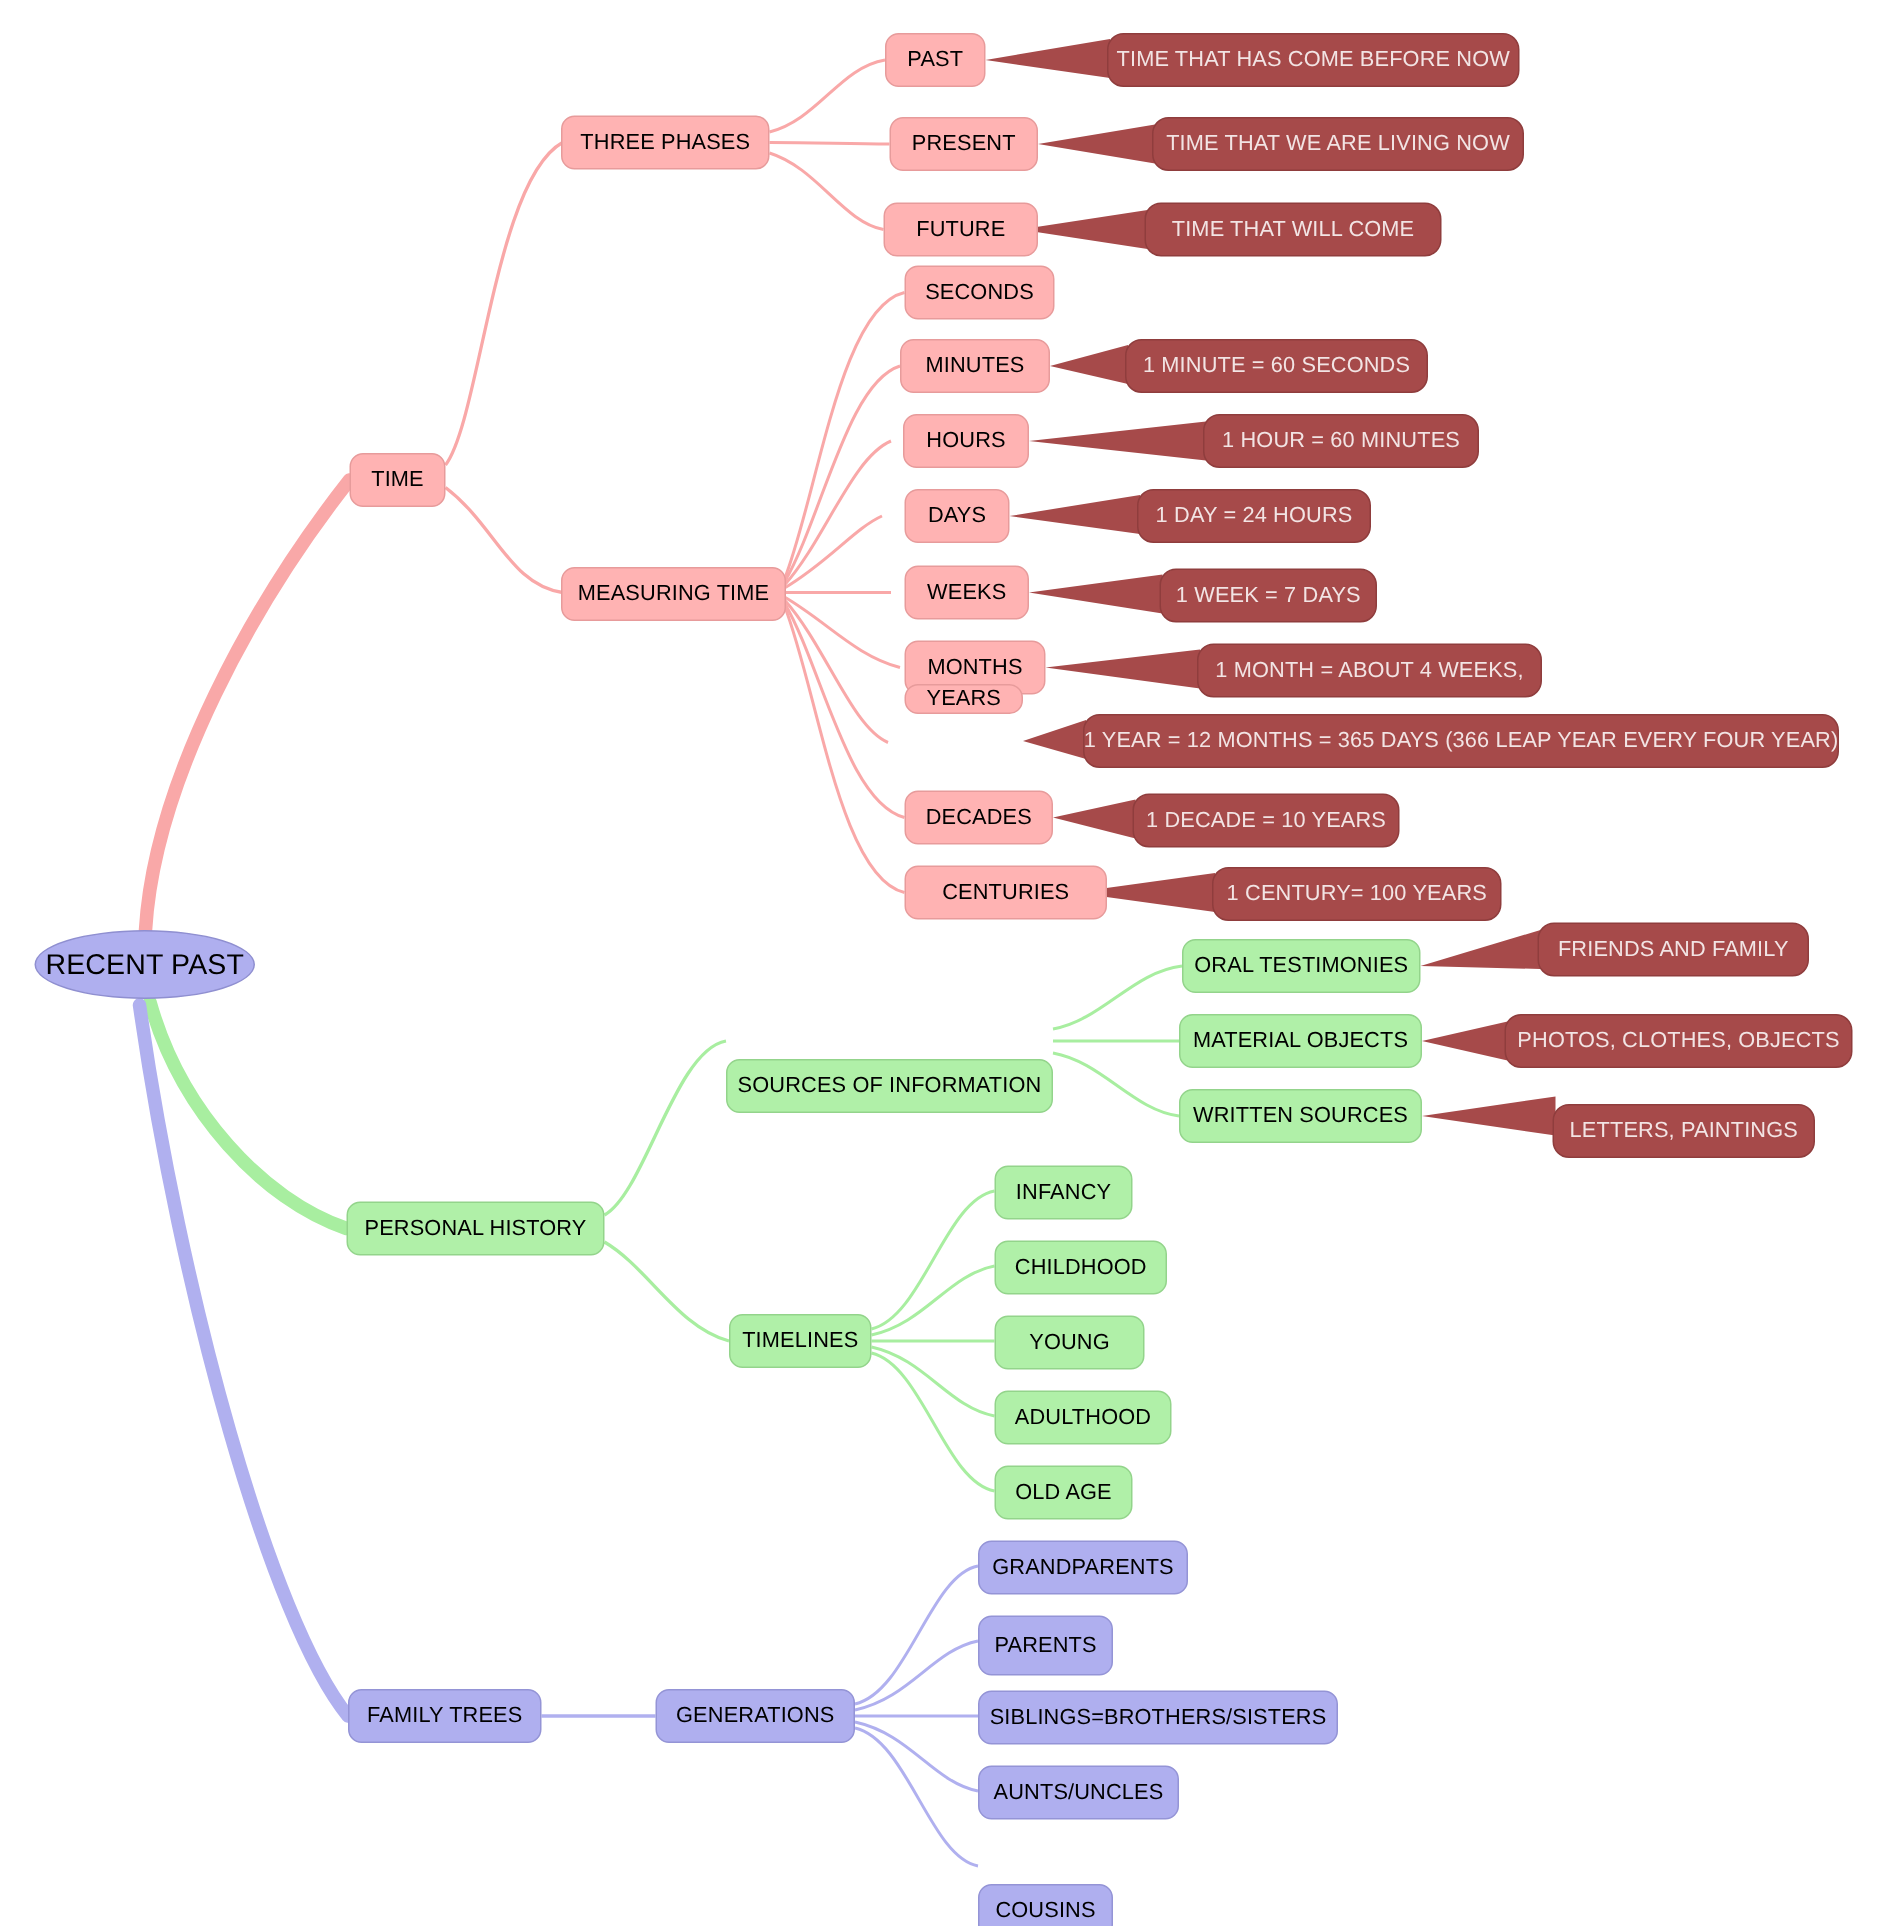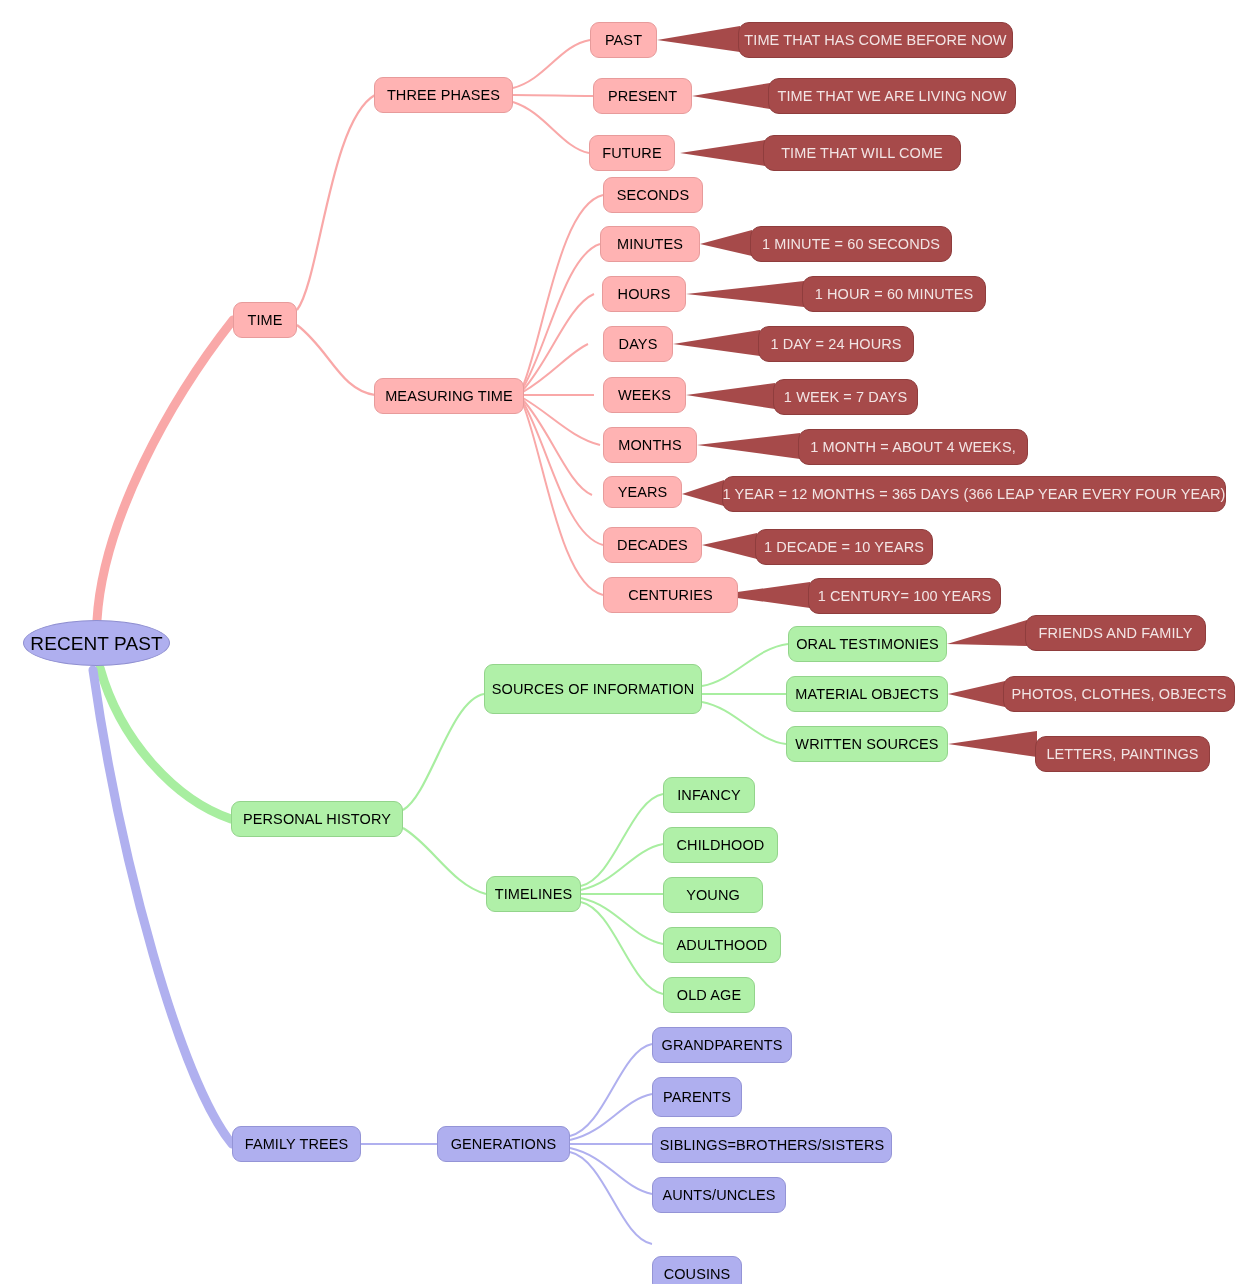--- a/index.html
+++ b/index.html
@@ -150,21 +150,21 @@
     <span>TIME THAT HAS COME BEFORE NOW</span>
   </div>
 
   <div class="node pink" style="left:593px; top:78px; width:99px; height:36px;">
     <span>PRESENT</span>
   </div>
   <div class="node dark" style="left:768px; top:78px; width:248px; height:36px;">
     <span>TIME THAT WE ARE LIVING NOW</span>
   </div>
 
-  <div class="node pink" style="left:589px; top:135px; width:86px; height:36px;">
+  <div class="node pink" style="left:589px; top:135px; width:103px; height:36px;">
     <span>FUTURE</span>
   </div>
   <div class="node dark" style="left:763px; top:135px; width:198px; height:36px;">
     <span>TIME THAT WILL COME</span>
   </div>
 
   <div class="node pink" style="left:603px; top:177px; width:100px; height:36px;">
     <span>SECONDS</span>
   </div>
 
@@ -196,21 +196,21 @@
     <span>1 WEEK = 7 DAYS</span>
   </div>
 
   <div class="node pink" style="left:603px; top:427px; width:94px; height:36px;">
     <span>MONTHS</span>
   </div>
   <div class="node dark" style="left:798px; top:429px; width:230px; height:36px;">
     <span>1 MONTH = ABOUT 4 WEEKS,</span>
   </div>
 
-  <div class="node pink" style="left:603px; top:476px; width:79px; height:32px;">
+  <div class="node pink" style="left:603px; top:456px; width:79px; height:20px;">
     <span>YEARS</span>
   </div>
   <div class="node dark" style="left:722px; top:476px; width:504px; height:36px;">
     <span>1 YEAR = 12 MONTHS = 365 DAYS (366 LEAP YEAR EVERY FOUR YEAR)</span>
   </div>
 
   <div class="node pink" style="left:603px; top:527px; width:99px; height:36px;">
     <span>DECADES</span>
   </div>
   <div class="node dark" style="left:755px; top:529px; width:178px; height:36px;">
@@ -221,21 +221,21 @@
     <span>CENTURIES</span>
   </div>
   <div class="node dark" style="left:808px; top:578px; width:193px; height:36px;">
     <span>1 CENTURY= 100 YEARS</span>
   </div>
 
   <div class="node green" style="left:231px; top:801px; width:172px; height:36px;">
     <span>PERSONAL HISTORY</span>
   </div>
 
-  <div class="node green" style="left:484px; top:664px; width:218px; height:50px;">
+  <div class="node green" style="left:484px; top:706px; width:218px; height:36px;">
     <span>SOURCES OF INFORMATION</span>
   </div>
 
   <div class="node green" style="left:486px; top:876px; width:95px; height:36px;">
     <span>TIMELINES</span>
   </div>
 
   <div class="node green" style="left:788px; top:626px; width:159px; height:36px;">
     <span>ORAL TESTIMONIES</span>
   </div>

